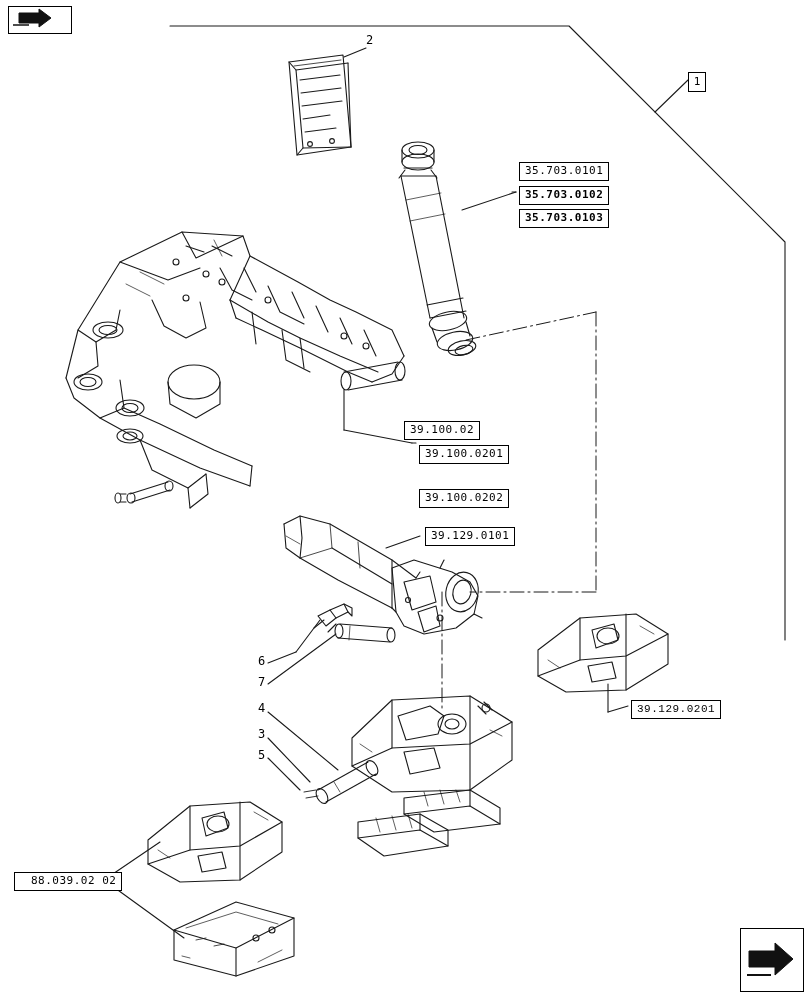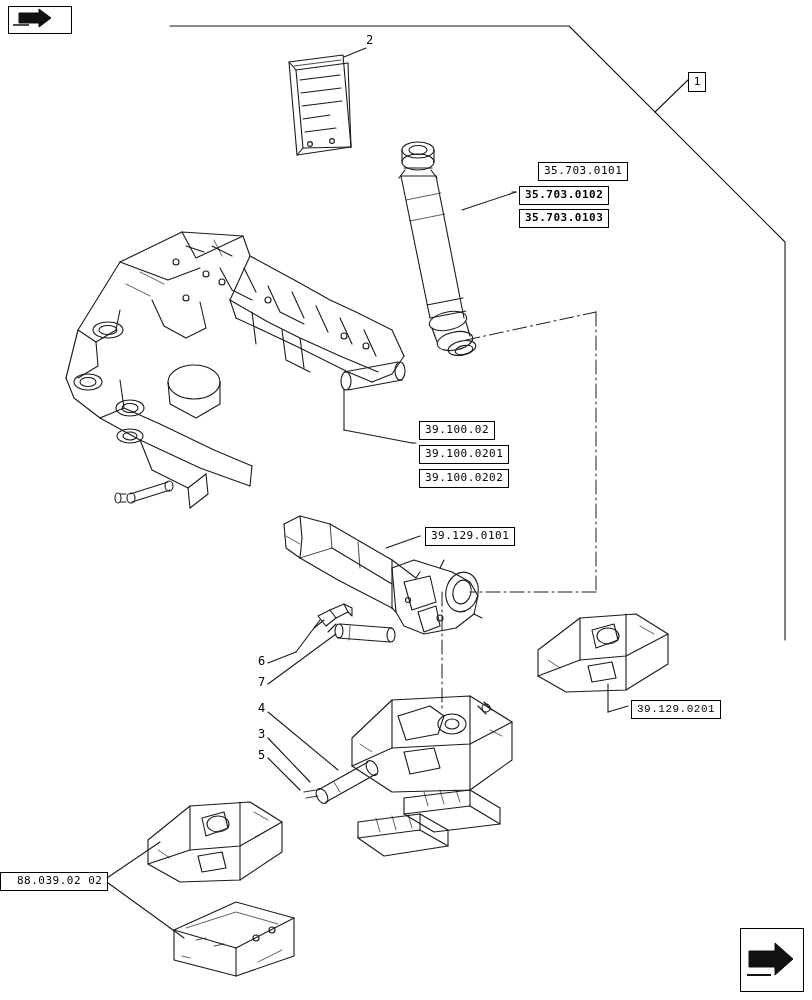--- a/index.html
+++ b/index.html
@@ -361,49 +361,49 @@
     <svg width="60" height="60" viewBox="0 0 60 60">
       <path d="M8 22 L34 22 L34 14 L52 30 L34 46 L34 38 L8 38 Z" fill="#111" stroke="#111" stroke-width="1"></path>
       <path d="M6 46 L30 46" stroke="#111" stroke-width="2"></path>
     </svg>
   </div>
 
   <div class="tiny-box" style="left:688px; top:72px;">
     <span>1</span>
   </div>
 
-  <div class="ref-box" style="left:538px; top:162px;">
+  <div class="ref-box" style="left:519px; top:162px;">
     <span>35.703.0101</span>
   </div>
   <div class="ref-box" style="left:519px; top:186px;font-weight:bold;">
     <span>35.703.0102</span>
   </div>
   <div class="ref-box" style="left:519px; top:209px;font-weight:bold;">
     <span>35.703.0103</span>
   </div>
 
-  <div class="ref-box" style="left:419px; top:421px;">
+  <div class="ref-box" style="left:404px; top:421px;">
     <span>39.100.02</span>
   </div>
   <div class="ref-box" style="left:419px; top:445px;">
     <span>39.100.0201</span>
   </div>
-  <div class="ref-box" style="left:419px; top:469px;">
+  <div class="ref-box" style="left:419px; top:489px;">
     <span>39.100.0202</span>
   </div>
 
   <div class="ref-box" style="left:425px; top:527px;">
     <span>39.129.0101</span>
   </div>
 
   <div class="ref-box" style="left:631px; top:700px;font-family:Liberation Mono, monospace;">
     <span>39.129.0201</span>
   </div>
 
-  <div class="ref-box" style="left:0; top:872px;padding-left:16px;">
+  <div class="ref-box" style="left:14px; top:872px;padding-left:16px;">
     <span>88.039.02 02</span>
   </div>
 
   <div class="callout-num" style="left:366px; top:33px;">
     <span>2</span>
   </div>
   <div class="callout-num" style="left:258px; top:654px;">
     <span>6</span>
   </div>
   <div class="callout-num" style="left:258px; top:675px;">

